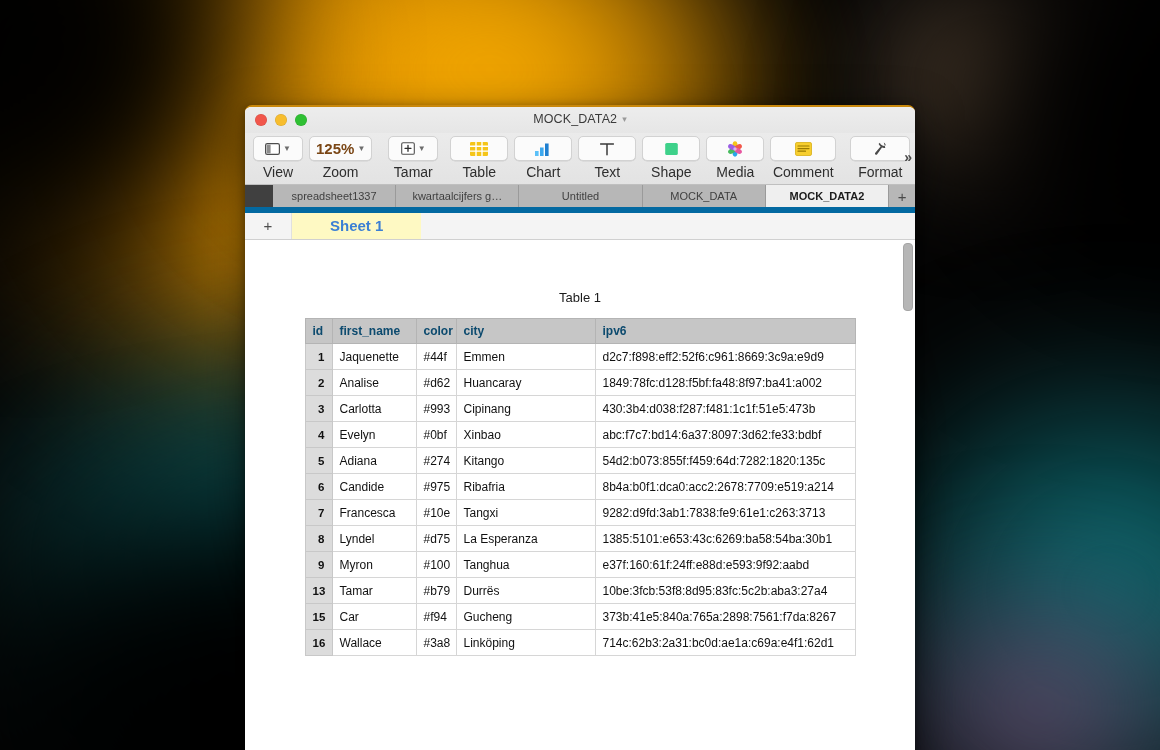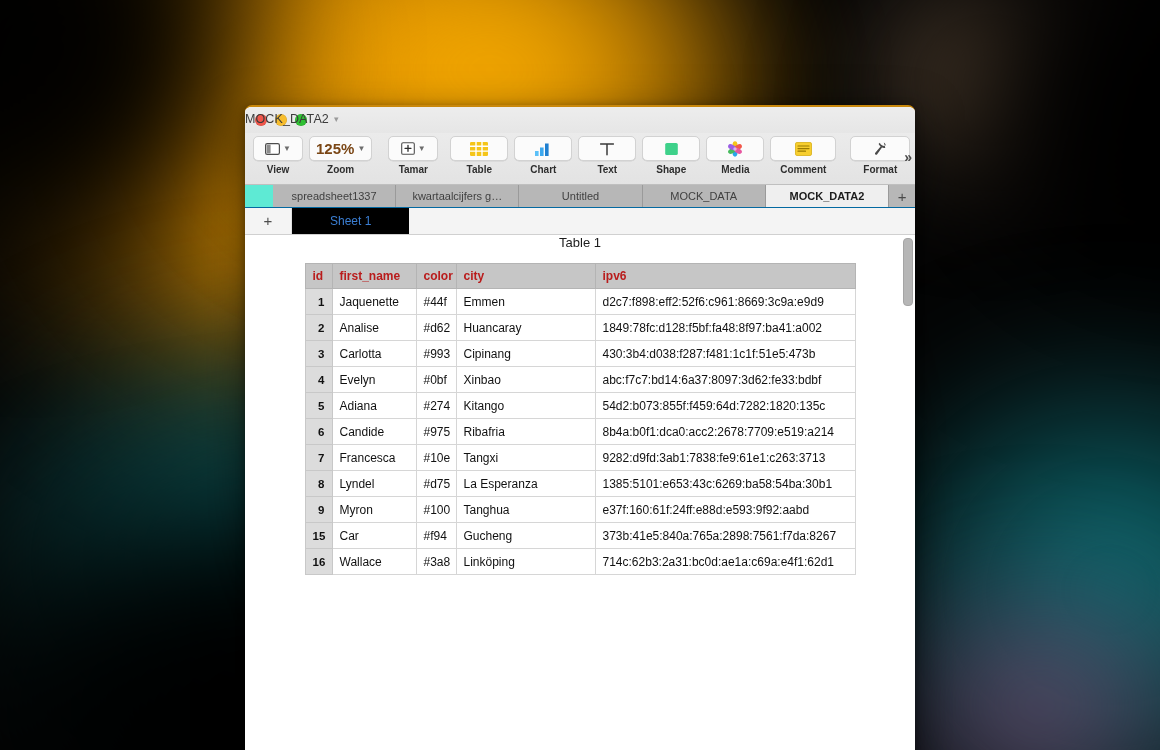--- a/index.html
+++ b/index.html
@@ -84,20 +84,21 @@
   .traffic {
     position: absolute; left: 10px; top: 7px;
     display: flex; gap: 8px;
   }
   .light { width: 12px; height: 12px; border-radius: 50%; }
   .light.red    { background: #f1564b; box-shadow: inset 0 0 0 0.5px rgba(0,0,0,0.13); }
   .light.yellow { background: #f7bd2e; box-shadow: inset 0 0 0 0.5px rgba(0,0,0,0.13); }
   .light.green  { background: #2fc033; box-shadow: inset 0 0 0 0.5px rgba(0,0,0,0.13); }
   .win-title {
     position: absolute; left: 0; right: 0; top: 5px;
+    text-align: center;
     font-size: 12.5px; color: #3b3b3b; font-weight: 500;
     letter-spacing: 0.1px;
   }
   .title-chev {
     display: inline-block; margin-left: 5px;
     font-size: 9px; color: #9a9a9a; vertical-align: 1.5px;
   }
 
   
   .toolbar {
@@ -117,41 +118,40 @@
     border: 0.5px solid #d2d2d2;
     border-radius: 5px;
     height: 23px;
     min-width: 36px;
     display: flex; align-items: center; justify-content: center;
     gap: 3px;
     padding: 0 6px;
     box-shadow: 0 0.5px 0.5px rgba(0,0,0,0.10);
   }
   .tb-label {
-    font-size: 10px; color: #2e2e2e; margin-top: 3px;
+    font-size: 14px; color: #2e2e2e; margin-top: 3px;
     white-space: nowrap;
-    font-weight: bold;
   }
   .chev { font-size: 8px; color: #6d6d6d; line-height: 1; }
   .zoom-val { font-size: 15px; color: #7a4615; font-weight: 600; }
 
   .ic { display:block; }
 
   .tb-overflow {
     position: absolute; right: 5px; top: 16px;
     font-size: 14px; color: #4a4a4a; font-weight: 700;
     letter-spacing: -2px;
   }
 
   
   .doctabs {
     display: flex;
     height: 22px;
-    background: #5eead4;
-    border-bottom: 1px solid #0369a1;
+    background: #404040;
+    border-bottom: 6px solid #0369a1;
     padding-left: 28px;
   }
   .doctab {
     flex: 1;
     display: flex; align-items: center; justify-content: center;
     font-size: 11px; color: #3f3f3f;
     background: #b7b7b7;
     border-right: 1px solid #9a9a9a;
     overflow: hidden; white-space: nowrap;
   }
@@ -174,35 +174,37 @@
   }
   .sheet-add {
     width: 46px; text-align: center;
     font-size: 15px; color: #4d4d4d;
     border-right: 1px solid #e0e0e0;
     line-height: 26px;
   }
   .sheet-tab {
     padding: 0 38px;
     line-height: 26px;
-    font-size: 12px;
+    font-size: 15px;
     color: #3b7fd4;
-    background: #000000;
+    background: #fef9c3;
+    font-weight: bold;
   }
 
   
   .canvas {
     position: relative;
     height: 563px;
     background: #ffffff;
     overflow: hidden;
   }
   .table-title {
     text-align: center;
     font-size: 13px; color: #1c1c1c;
+    margin-top: 50px;
   }
 
   table.sheet {
     border-collapse: collapse;
     margin: 13px auto 0 auto;
     width: 550px;
     table-layout: fixed;
   }
   table.sheet th, table.sheet td {
     border: 1px solid #d6d6d6;
@@ -211,21 +213,21 @@
     padding: 0 7px;
     height: 25px;
     text-align: left;
     overflow: hidden; white-space: nowrap;
   }
   table.sheet thead th {
     background: #c6c6c6;
     font-weight: 700;
     height: 24px;
     border-color: #b4b4b4;
-    color: #b91c1c;
+    color: #0c4a6e;
   }
   table.sheet tbody td.rowhdr {
     background: #dcdcdc;
     text-align: right;
     font-weight: 700;
     font-size: 11.5px;
     color: #111;
     border-color: #c8c8c8;
   }
   .c-id    { width: 27px; }
@@ -513,20 +515,27 @@
             <td>1385:5101:e653:43c:6269:ba58:54ba:30b1</td>
           </tr>
           <tr>
             <td class="rowhdr">9</td>
             <td>Myron</td>
             <td>#100</td>
             <td>Tanghua</td>
             <td>e37f:160:61f:24ff:e88d:e593:9f92:aabd</td>
           </tr>
           <tr>
+            <td class="rowhdr">13</td>
+            <td>Tamar</td>
+            <td>#b79</td>
+            <td>Durrës</td>
+            <td>10be:3fcb:53f8:8d95:83fc:5c2b:aba3:27a4</td>
+          </tr>
+          <tr>
             <td class="rowhdr">15</td>
             <td>Car</td>
             <td>#f94</td>
             <td>Gucheng</td>
             <td>373b:41e5:840a:765a:2898:7561:f7da:8267</td>
           </tr>
           <tr>
             <td class="rowhdr">16</td>
             <td>Wallace</td>
             <td>#3a8</td>

